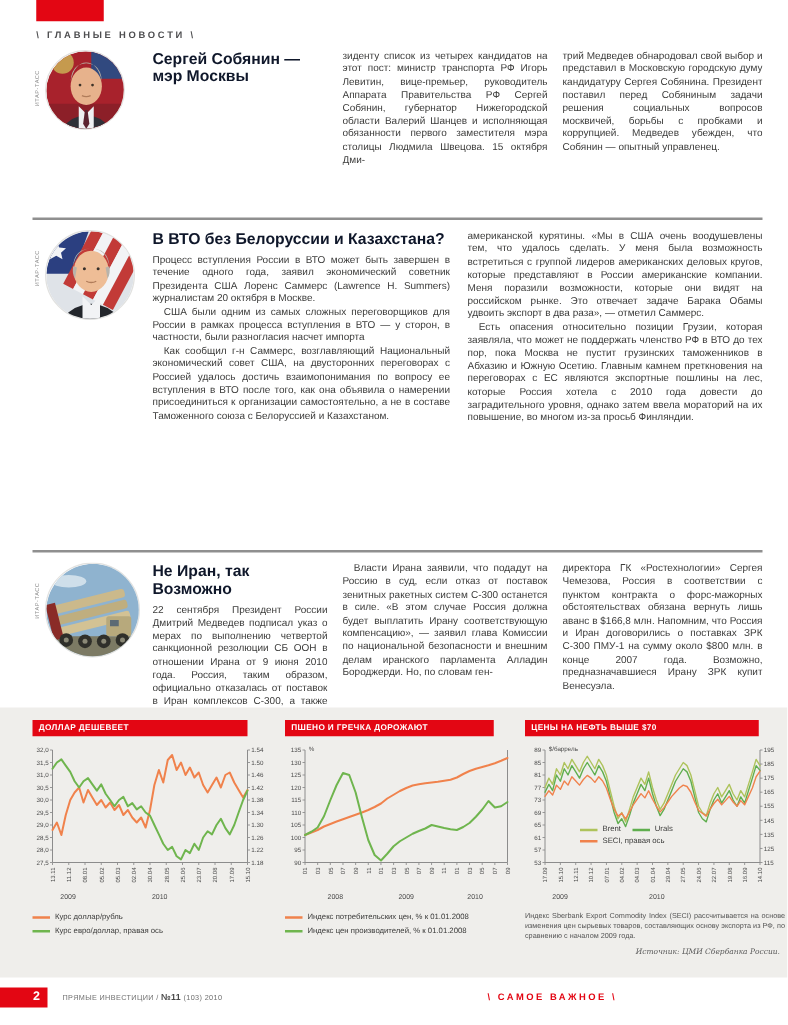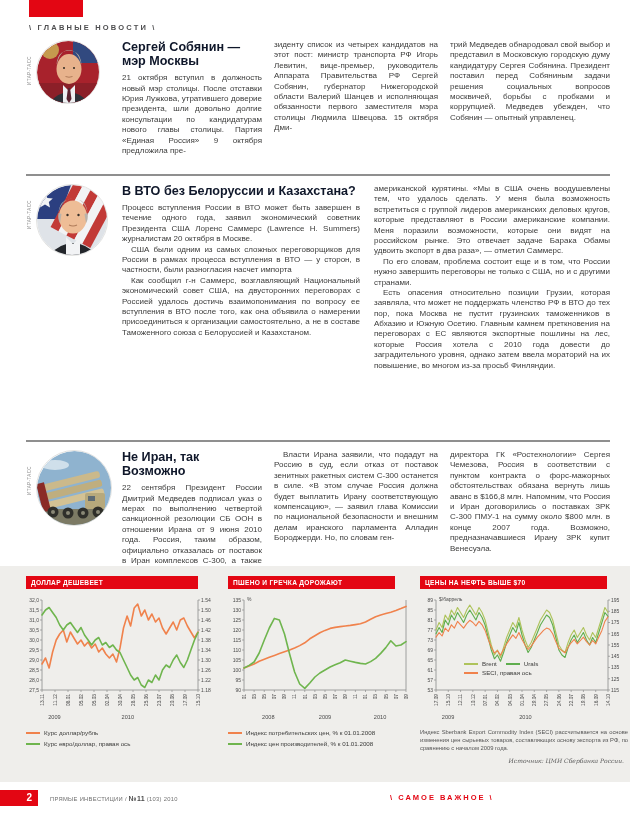--- a/index.html
+++ b/index.html
@@ -88,23 +88,20 @@
               <circle cx="27" cy="27" r="1.1" fill="#3c3228"></circle>
               <circle cx="37" cy="27" r="1.1" fill="#3c3228"></circle>
               <path d="M28.5 35.5 Q32 37 35.5 35.5" stroke="#b07c5a" stroke-width="1" fill="none"></path>
             </g>
           </svg>
         </div>
       </div>
       <div class="cols c3">
         <div class="col col1">
           <h2>Сергей Собянин — мэр Москвы</h2>
-          <div class="coltext">
-              <p>21 октября вступил в должность новый мэр столицы. После отставки Юрия Лужкова, утратившего доверие президента, шли довольно долгие консультации по кандидатурам нового главы столицы. Партия «Единая Россия» 9 октября предложила пре-</p>
-            </div>
         </div>
         <div class="col col2">
             <div class="coltext">
               <p>зиденту список из четырех кандидатов на этот пост: министр транспорта РФ Игорь Левитин, вице-премьер, руководитель Аппарата Правительства РФ Сергей Собянин, губернатор Нижегородской области Валерий Шанцев и исполняющая обязанности первого заместителя мэра столицы Людмила Швецова. 15 октября Дми-</p>
             </div>
           </div>
         <div class="col col3">
             <div class="coltext">
               <p>трий Медведев обнародовал свой выбор и представил в Московскую городскую думу кандидатуру Сергея Собянина. Президент поставил перед Собяниным задачи решения социальных вопросов москвичей, борьбы с пробками и коррупцией. Медведев убежден, что Собянин — опытный управленец.</p>
             </div>
@@ -153,21 +150,20 @@
           <h2>В ВТО без Белоруссии и Казахстана?</h2>
           <div class="coltext">
               <p>Процесс вступления России в ВТО может быть завершен в течение одного года, заявил экономический советник Президента США Лоренс Саммерс (Lawrence H. Summers) журналистам 20 октября в Москве.</p>
               <p>США были одним из самых сложных переговорщиков для России в рамках процесса вступления в ВТО — у сторон, в частности, были разногласия насчет импорта</p>
               <p>Как сообщил г-н Саммерс, возглавляющий Национальный экономический совет США, на двусторонних переговорах с Россией удалось достичь взаимопонимания по вопросу ее вступления в ВТО после того, как она объявила о намерении присоединиться к организации самостоятельно, а не в составе Таможенного союза с Белоруссией и Казахстаном.</p>
             </div>
         </div>
         <div class="col col2">
             <div class="coltext">
               <p>американской курятины. «Мы в США очень воодушевлены тем, что удалось сделать. У меня была возможность встретиться с группой лидеров американских деловых кругов, которые представляют в России американские компании. Меня поразили возможности, которые они видят на российском рынке. Это отвечает задаче Барака Обамы удвоить экспорт в два раза», — отметил Саммерс.</p>
-              <p>По его словам, проблема состоит еще и в том, что России нужно завершить переговоры не только с США, но и с другими странами.</p>
               <p>Есть опасения относительно позиции Грузии, которая заявляла, что может не поддержать членство РФ в ВТО до тех пор, пока Москва не пустит грузинских таможенников в Абхазию и Южную Осетию. Главным камнем преткновения на переговорах с ЕС являются экспортные пошлины на лес, которые Россия хотела с 2010 года довести до заградительного уровня, однако затем ввела мораторий на их повышение, во многом из-за просьб Финляндии.</p>
             </div>
           </div>
       </div>
     </div>
 
     <div class="divider"></div>
 
     <div class="article a3">
       <div class="photo-cell">

